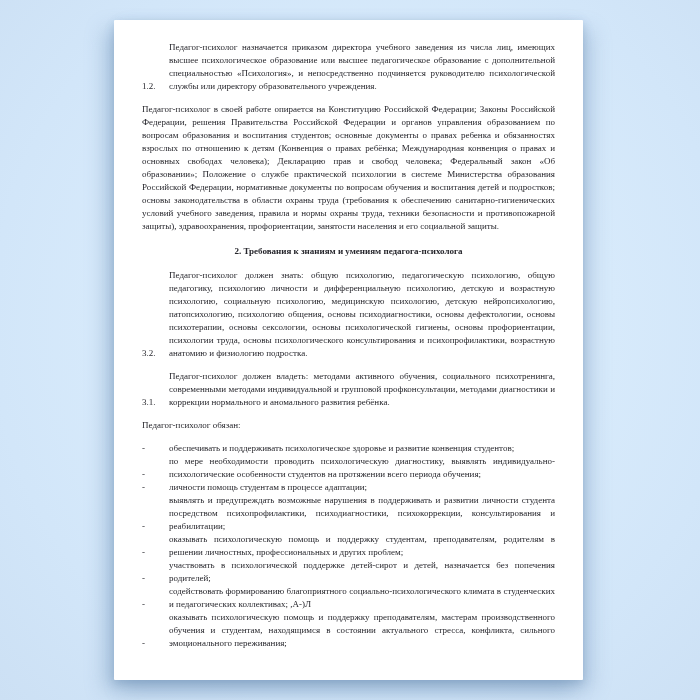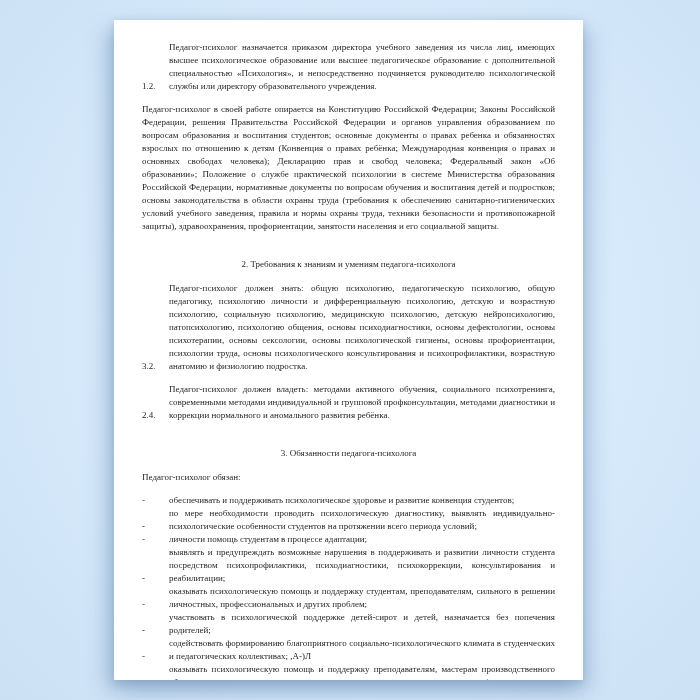--- a/index.html
+++ b/index.html
@@ -53,22 +53,22 @@
     text-align: justify;
   }
   .bullet {
     margin: 0;
   }
   .bullet.first-bullet {
     margin-top: 10px;
   }
   .heading {
     text-align: center;
-    font-weight: normal;
-    margin: 25px 0 11px 0;
+    font-weight: bold;
+    margin: 12px 0 11px 0;
   }
   .intro {
     margin: 0 0 0 0;
   }
 </style>
 </head>
 <body>
 
 <div class="scene">
   <div class="paper">
@@ -84,51 +84,50 @@
       </div>
 
       <div class="heading">2. Требования к знаниям и умениям педагога-психолога</div>
 
       <div class="block">
         <span class="num">3.2.</span>
         <div class="txt">Педагог-психолог должен знать: общую психологию, педагогическую психологию, общую педагогику, психологию личности и дифференциальную психологию, детскую и возрастную психологию, социальную психологию, медицинскую психологию, детскую нейропсихологию, патопсихологию, психологию общения, основы психодиагностики, основы дефектологии, основы психотерапии, основы сексологии, основы психологической гигиены, основы профориентации, психологии труда, основы психологического консультирования и психопрофилактики, возрастную анатомию и физиологию подростка.</div>
       </div>
 
       <div class="block">
-        <span class="num">2.4.</span>
+        <span class="num">3.1.</span>
         <div class="txt">Педагог-психолог должен владеть: методами активного обучения, социального психотренинга, современными методами индивидуальной и групповой профконсультации, методами диагностики и коррекции нормального и аномального развития ребёнка.</div>
       </div>
 
-      <div class="heading">3. Обязанности педагога-психолога</div>
 
       <div class="intro">Педагог-психолог обязан:</div>
 
       <div class="block bullet first-bullet">
         <span class="marker">-</span>
         <div class="txt">обеспечивать и поддерживать психологическое здоровье и развитие конвенция студентов;</div>
       </div>
 
       <div class="block bullet">
         <span class="marker">-</span>
-        <div class="txt">по мере необходимости проводить психологическую диагностику, выявлять индивидуально-психологические особенности студентов на протяжении всего периода условий;</div>
+        <div class="txt">по мере необходимости проводить психологическую диагностику, выявлять индивидуально-психологические особенности студентов на протяжении всего периода обучения;</div>
       </div>
 
       <div class="block bullet">
         <span class="marker">-</span>
         <div class="txt">личности помощь студентам в процессе адаптации;</div>
       </div>
 
       <div class="block bullet">
         <span class="marker">-</span>
         <div class="txt">выявлять и предупреждать возможные нарушения в поддерживать и развитии личности студента посредством психопрофилактики, психодиагностики, психокоррекции, консультирования и реабилитации;</div>
       </div>
 
       <div class="block bullet">
         <span class="marker">-</span>
-        <div class="txt">оказывать психологическую помощь и поддержку студентам, преподавателям, сильного в решении личностных, профессиональных и других проблем;</div>
+        <div class="txt">оказывать психологическую помощь и поддержку студентам, преподавателям, родителям в решении личностных, профессиональных и других проблем;</div>
       </div>
 
       <div class="block bullet">
         <span class="marker">-</span>
         <div class="txt">участвовать в психологической поддержке детей-сирот и детей, назначается без попечения родителей;</div>
       </div>
 
       <div class="block bullet">
         <span class="marker">-</span>
         <div class="txt">содействовать формированию благоприятного социально-психологического климата в студенческих и педагогических коллективах; ,А-)Л</div>

